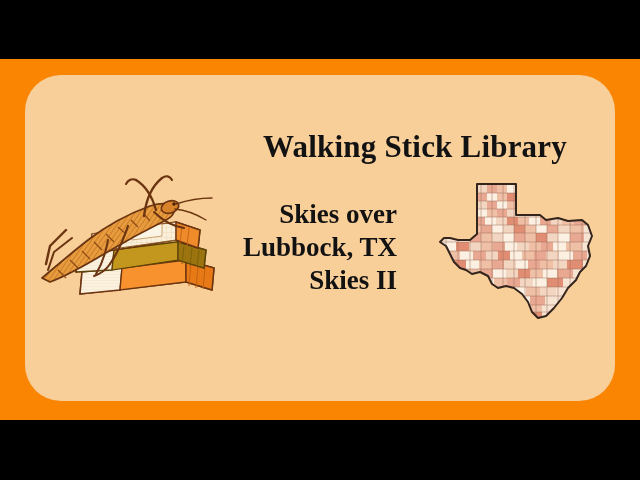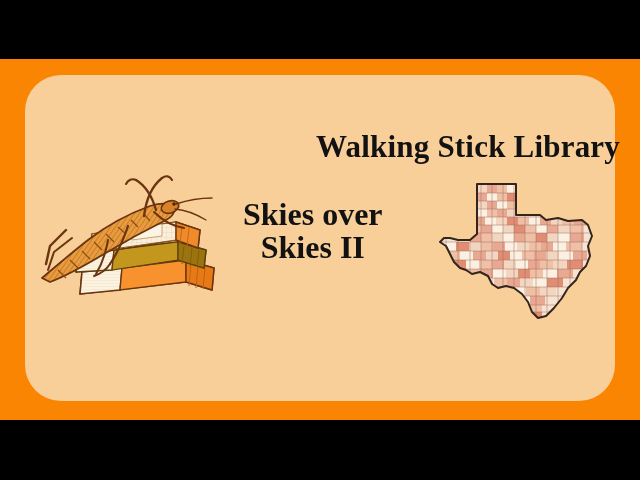--- a/index.html
+++ b/index.html
@@ -61,35 +61,35 @@
     left: 210px;
     top: 128px;
     width: 410px;
     z-index: 20;
     font-family: "Liberation Serif", serif;
     font-weight: bold;
     font-size: 31px;
     line-height: 38px;
     letter-spacing: 0.2px;
     color: #121212;
-    text-align: right;
+    text-align: center;
     white-space: nowrap;
   }
 
   #slide-subtitle {
     position: absolute;
     left: 243px;
     top: 198px;
     z-index: 20;
     font-family: "Liberation Serif", serif;
     font-weight: bold;
-    font-size: 32px;
+    font-size: 27px;
     line-height: 33px;
     color: #121212;
-    text-align: center;
+    text-align: right;
   }
   #slide-subtitle .sub-line { display: block; white-space: nowrap; }
 
   
   #insect-books-illustration {
     position: absolute;
     left: 36px;
     top: 172px;
     width: 192px;
     height: 142px;
@@ -346,19 +346,20 @@
                L118 132 L110 140 L102 142 L96 136 L92 126 L86 118 L78 112 L70 110
                L62 112 L56 108 L52 100 L44 96 L36 98 L30 94 L24 92 L18 86 L14 78
                L10 70 L4 66 L8 62 L14 62 L22 64 L34 64 L41 58 Z" fill="none" stroke="#33241c" stroke-width="2" stroke-linejoin="round"></path>
     </svg>
   </div>
 
   <div id="slide-title">Walking Stick Library</div>
 
   <div id="slide-subtitle">
     <span class="sub-line">Skies over</span>
+    <span class="sub-line">Lubbock, TX</span>
     <span class="sub-line">Skies II</span>
   </div>
 
   <div class="letterbox" id="letterbox-top"></div>
   <div class="letterbox" id="letterbox-bottom"></div>
 
 </div>
 
 </body></html>

